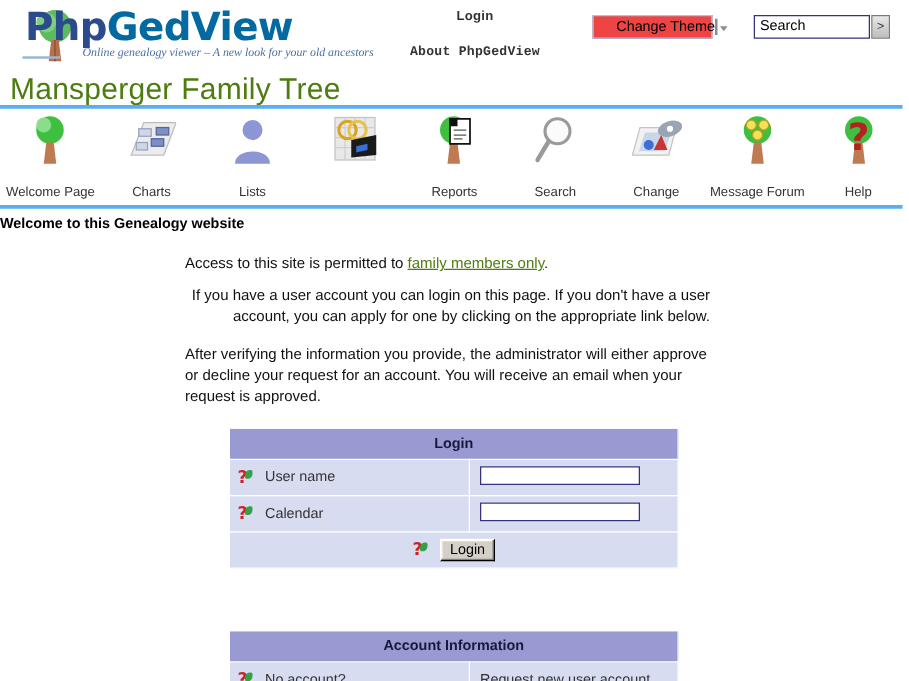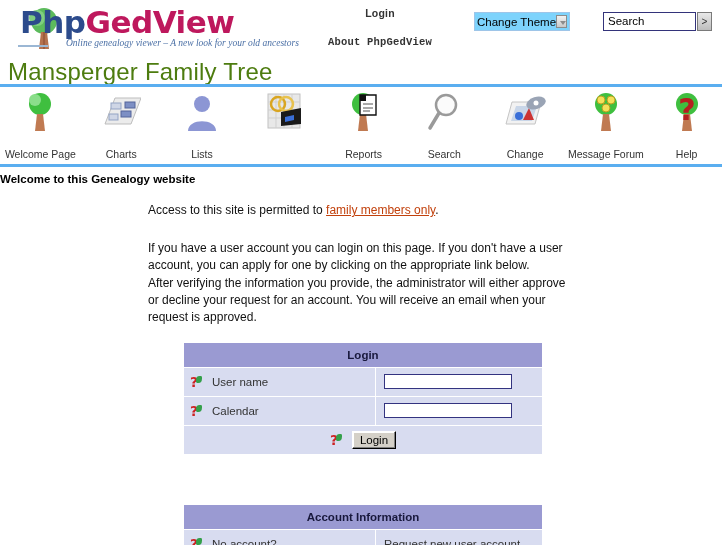--- a/index.html
+++ b/index.html
@@ -40,21 +40,21 @@
     position: absolute;
     left: 12px;
     top: 2px;
     font-family: "DejaVu Sans", sans-serif;
     font-size: 31px;
     font-weight: bold;
     letter-spacing: -0.5px;
     color: #2c4b8c;
     white-space: nowrap;
   }
-  .logo-text .accent { color: #be185d; }
+  .logo-text .accent { color: #0369a1; }
   .logo-tagline {
     position: absolute;
     left: 58px;
     top: 36px;
     font-family: "Liberation Serif", serif;
     font-size: 9.5px;
     font-style: italic;
     color: #4a6fa5;
     white-space: nowrap;
   }
@@ -85,25 +85,25 @@
   .headlink.a1 { margin-top: 7px; }
   .headlink.a2 { margin-top: 17px; font-family: Liberation Mono, monospace; }
 
   .theme-select {
     position: absolute;
     left: 474px;
     top: 12px;
     width: 96px;
     height: 19px;
     border: 1px solid #9ec5e8;
-    background: #7dd3fc;
+    background: #ef4444;
     font-family: "Liberation Sans", sans-serif;
     font-size: 11.5px;
     color: #000000;
-    padding: 0 2px;
+    padding: 0 18px;
     box-sizing: border-box;
     display: flex;
     align-items: center;
   }
   .theme-select .lbl { flex: 1; white-space: nowrap; }
   .theme-arrow {
     width: 13px;
     height: 13px;
     background: linear-gradient(#f2f2f2, #c9c9c9);
     border: 1px solid #8c8c8c;
@@ -211,24 +211,24 @@
   }
   .para {
     position: absolute;
     left: 148px;
     width: 420px;
     font-size: 12px;
     color: #111111;
     line-height: 17px;
   }
   .para.p1 { top: 202px; }
-  .para.p2 { top: 240px; }
+  .para.p2 { top: 228px; text-align: right; }
   .para.p3 { top: 275px; }
   .para a {
-    color: #c2410c;
+    color: #4d7c0f;
     text-decoration: underline;
   }
 
   
   .pgv-table {
     position: absolute;
     left: 183px;
     width: 360px;
     border-collapse: collapse;
     font-size: 11.5px;

